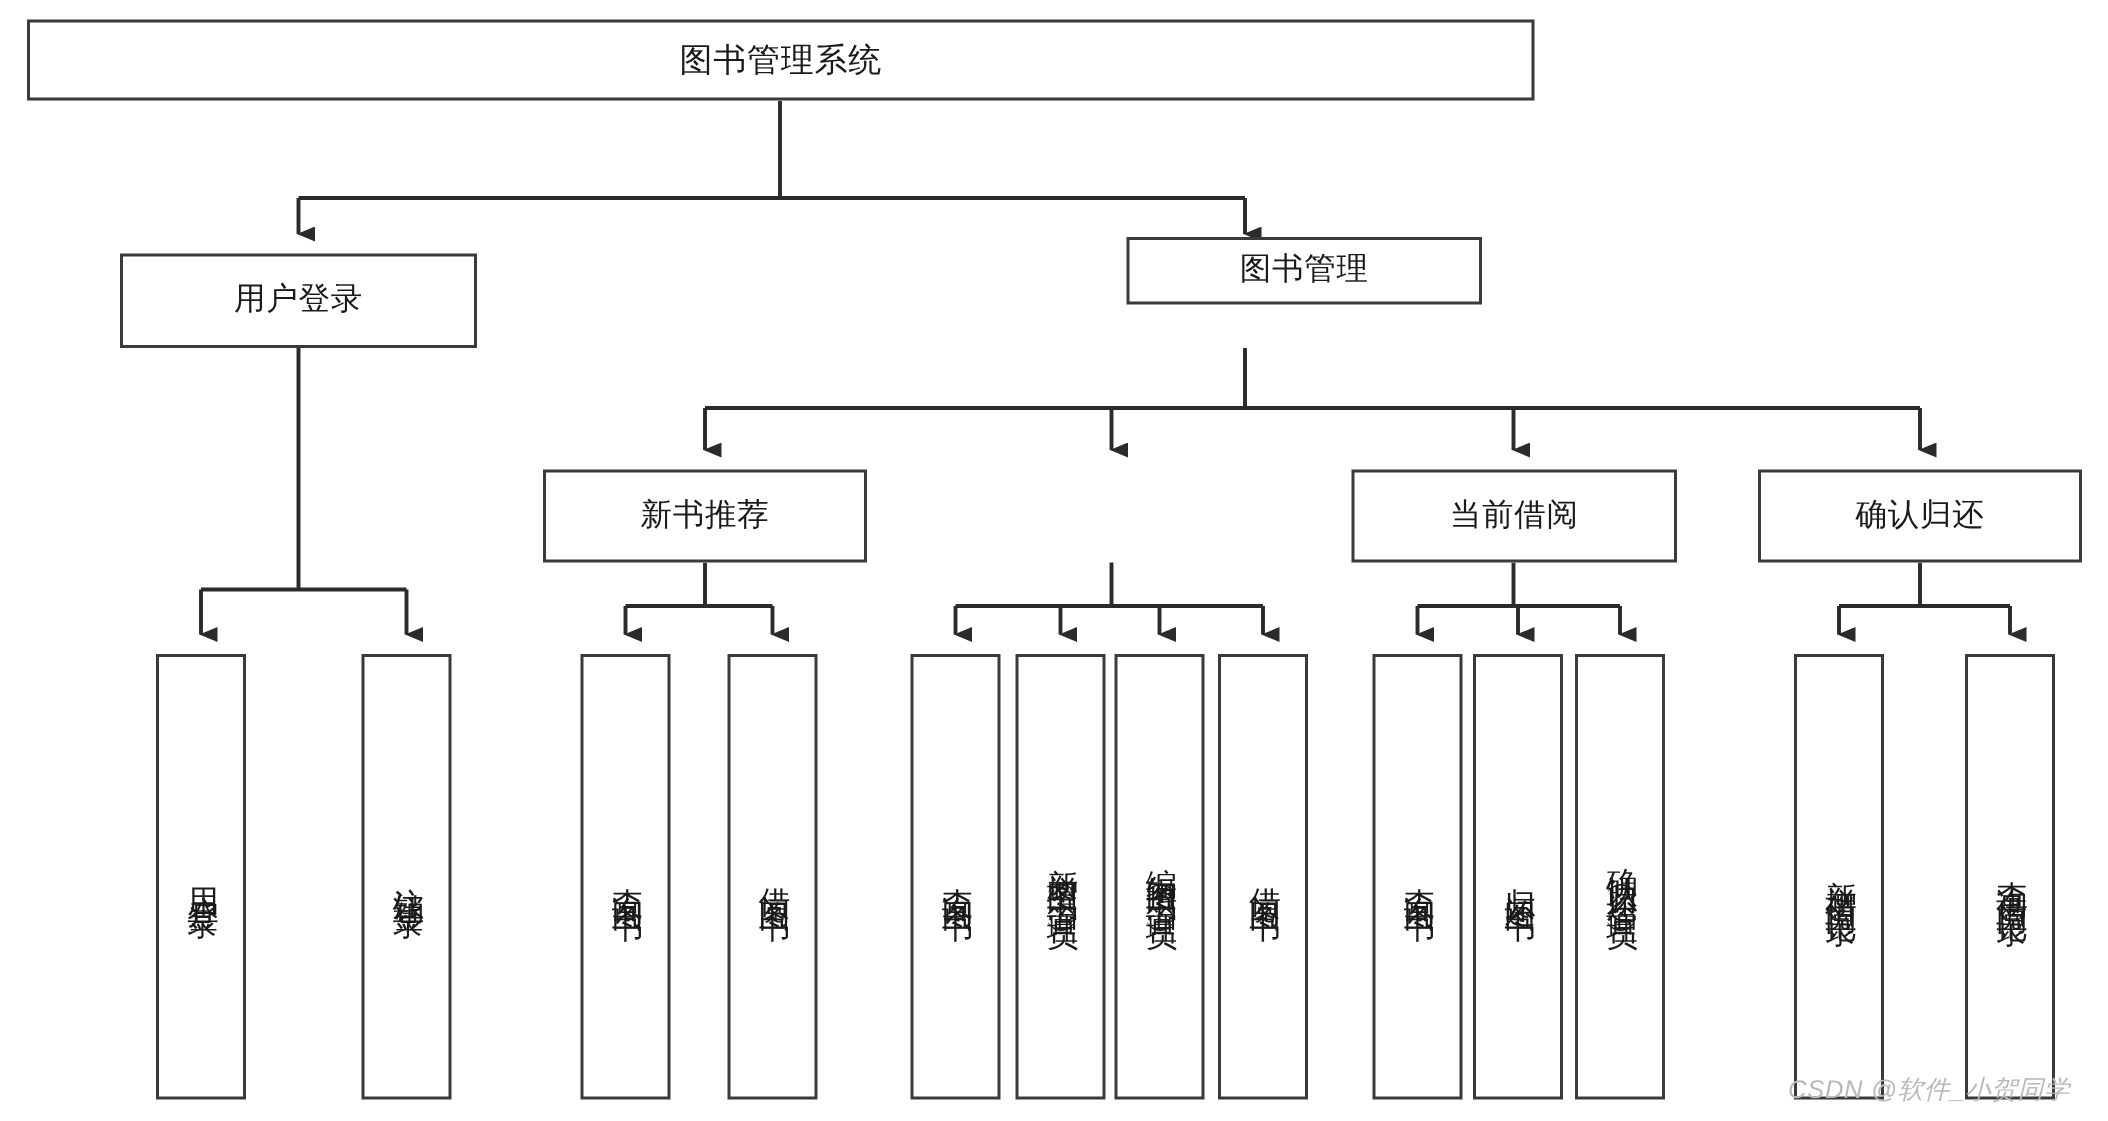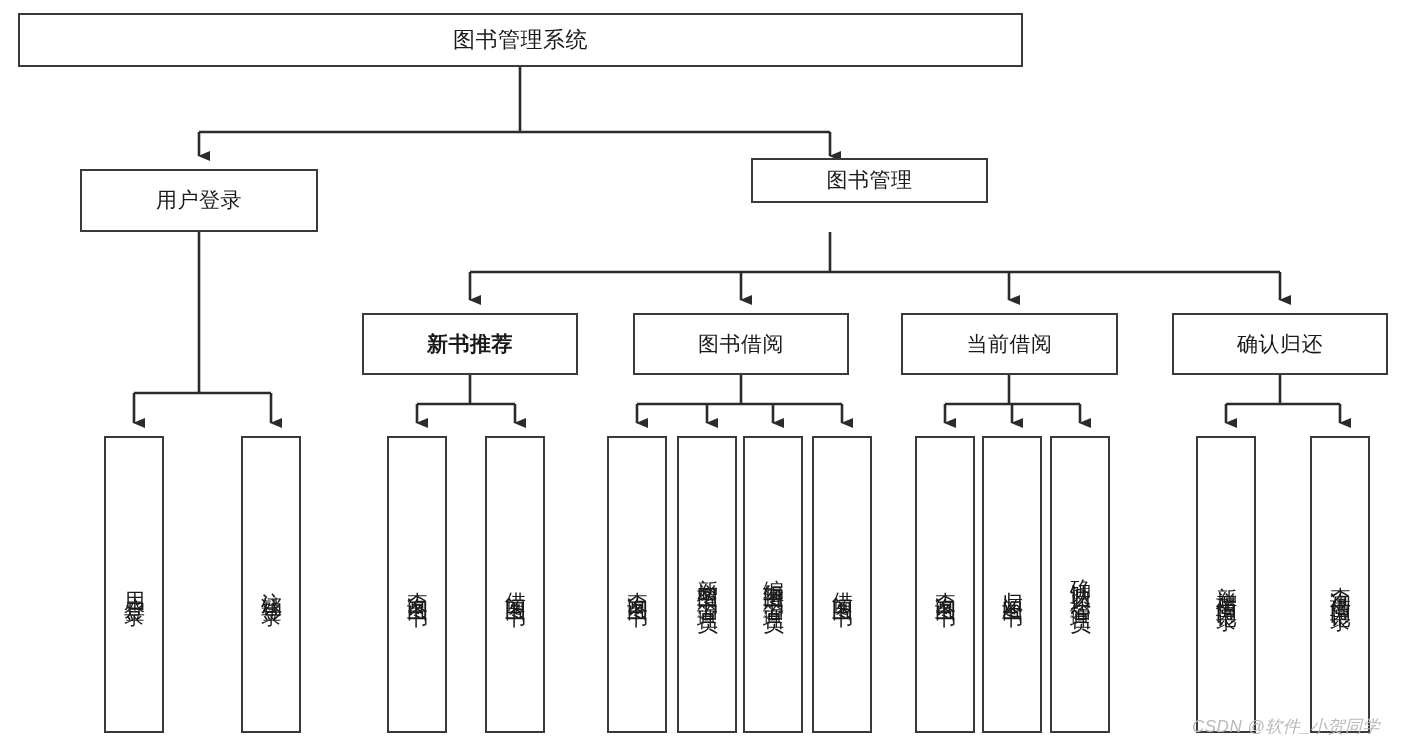--- a/index.html
+++ b/index.html
@@ -121,25 +121,22 @@
     <span class="node-label">图书管理系统</span>
   </div>
 
   <div class="node-box" style="left: 80px; top: 169px; width: 238px; height: 63px;">
     <span class="node-label">用户登录</span>
   </div>
   <div class="node-box" style="left: 711px; top: 158px; width: 237px; height: 45px; margin-left: 40px;">
     <span class="node-label">图书管理</span>
   </div>
 
-  <div class="node-box" style="left: 362px; top: 313px; width: 216px; height: 62px; font-weight: bold;">
+  <div class="node-box" style="left: 362px; top: 313px; width: 216px; height: 62px;">
     <span class="node-label">新书推荐</span>
-  </div>
-  <div class="node-box" style="left: 633px; top: 313px; width: 216px; height: 62px;">
-    <span class="node-label">图书借阅</span>
   </div>
   <div class="node-box" style="left: 901px; top: 313px; width: 217px; height: 62px;">
     <span class="node-label">当前借阅</span>
   </div>
   <div class="node-box" style="left: 1172px; top: 313px; width: 216px; height: 62px;">
     <span class="node-label">确认归还</span>
   </div>
 
   <div class="node-box vertical" style="left: 104px; top: 436px; width: 60px; height: 297px;">
     <span class="node-label">用户登录</span>

